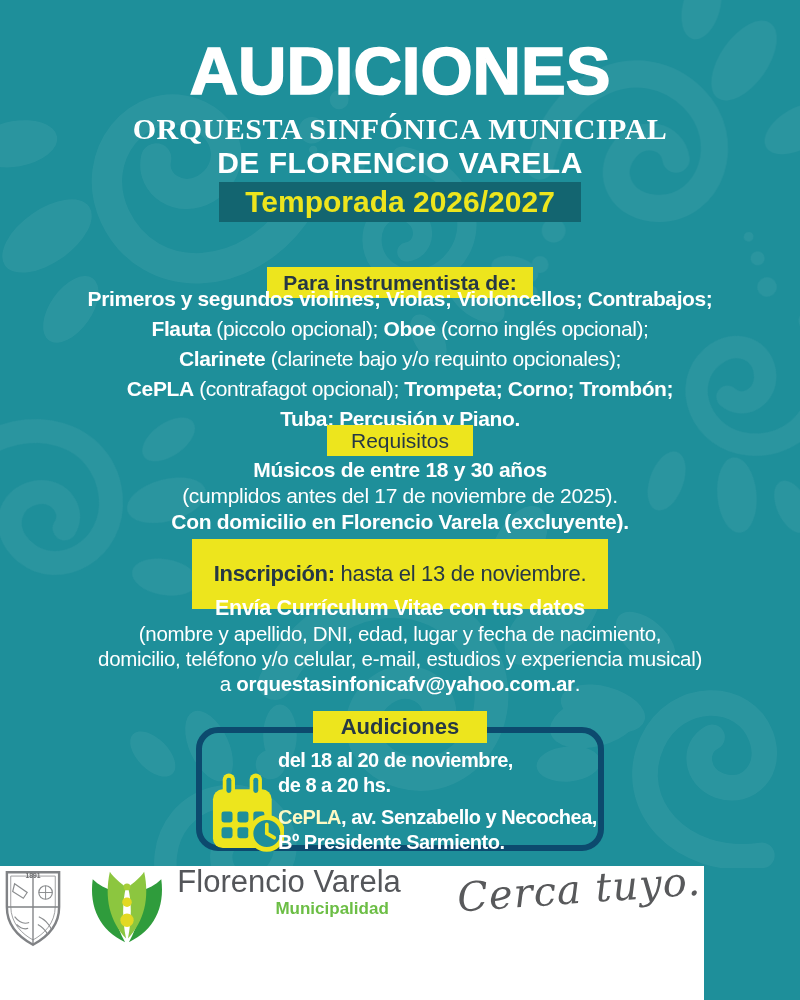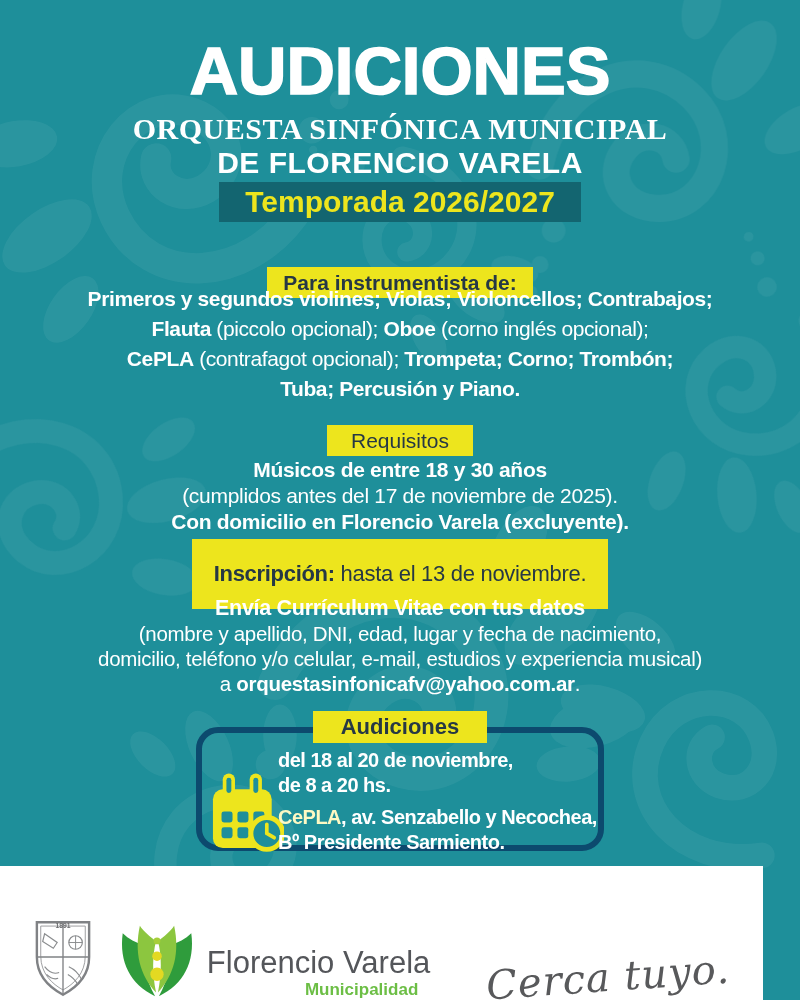--- a/index.html
+++ b/index.html
@@ -29,22 +29,22 @@
   .b{font-weight:700;}
   .yel{color:#fef9c3;}
   .audbox{position:absolute;left:196px;top:727px;width:408px;height:124px;box-sizing:border-box;
           border:6px solid #0c4a6e;border-radius:22px;}
   .row-aud-badge{top:711px;z-index:2;}
   .badge-aud{font-size:22px;font-weight:700;padding:3px 28px;}
   .cal-icon{position:absolute;left:6px;top:38px;}
   .audtext{position:absolute;left:76px;top:15px;text-align:left;color:#fff;font-weight:700;
            font-size:20px;line-height:25px;letter-spacing:-.5px;white-space:nowrap;}
   .audtext .loc{margin-top:7px;}
-  .footer{position:absolute;left:0;top:866px;width:763px;height:134px;background:#fff;
-          display:flex;align-items:flex-end;justify-content:center;}
+  .footer{position:absolute;left:0;top:866px;width:704px;height:134px;background:#fff;
+          display:flex;align-items:flex-start;justify-content:center;}
   .shield{margin-right:24px;}
   .leaf{margin-right:10px;}
   .fv-name{color:#54565A;font-size:31px;line-height:1.05;}
   .fv-muni{color:#6CBE45;font-size:17px;font-weight:700;text-align:right;padding-right:12px;}
   .slogan{margin-left:56px;color:#58595B;font-family:"DejaVu Serif",serif;font-style:italic;
           font-size:40px;transform:rotate(-4deg);letter-spacing:1px;}
 </style>
 </head>
 <body>
 
@@ -81,20 +81,21 @@
   <div class="block row-season">
     <span class="badge badge-dark">Temporada 2026/2027</span>
   </div>
 
   <div class="block row-para">
     <span class="badge badge-yellow badge-para">Para instrumentista de:</span>
   </div>
   <div class="block instruments">
       <div class="tline"><span class="b">Primeros y segundos violines; Violas; Violoncellos; Contrabajos;</span></div>
       <div class="tline"><span class="b">Flauta</span><span> (piccolo opcional); </span><span class="b">Oboe</span><span> (corno inglés opcional);</span></div>
+      <div class="tline"><span class="b">Clarinete</span><span> (clarinete bajo y/o requinto opcionales);</span></div>
       <div class="tline"><span class="b">CePLA</span><span> (contrafagot opcional); </span><span class="b">Trompeta; Corno; Trombón;</span></div>
       <div class="tline"><span class="b">Tuba; Percusión y Piano.</span></div>
     </div>
 
   <div class="block row-req-badge">
     <span class="badge badge-yellow badge-req">Requisitos</span>
   </div>
   <div class="block requirements">
       <div class="tline"><span class="b">Músicos de entre 18 y 30 años</span></div>
       <div class="tline"><span>(cumplidos antes del 17 de noviembre de 2025).</span></div>

